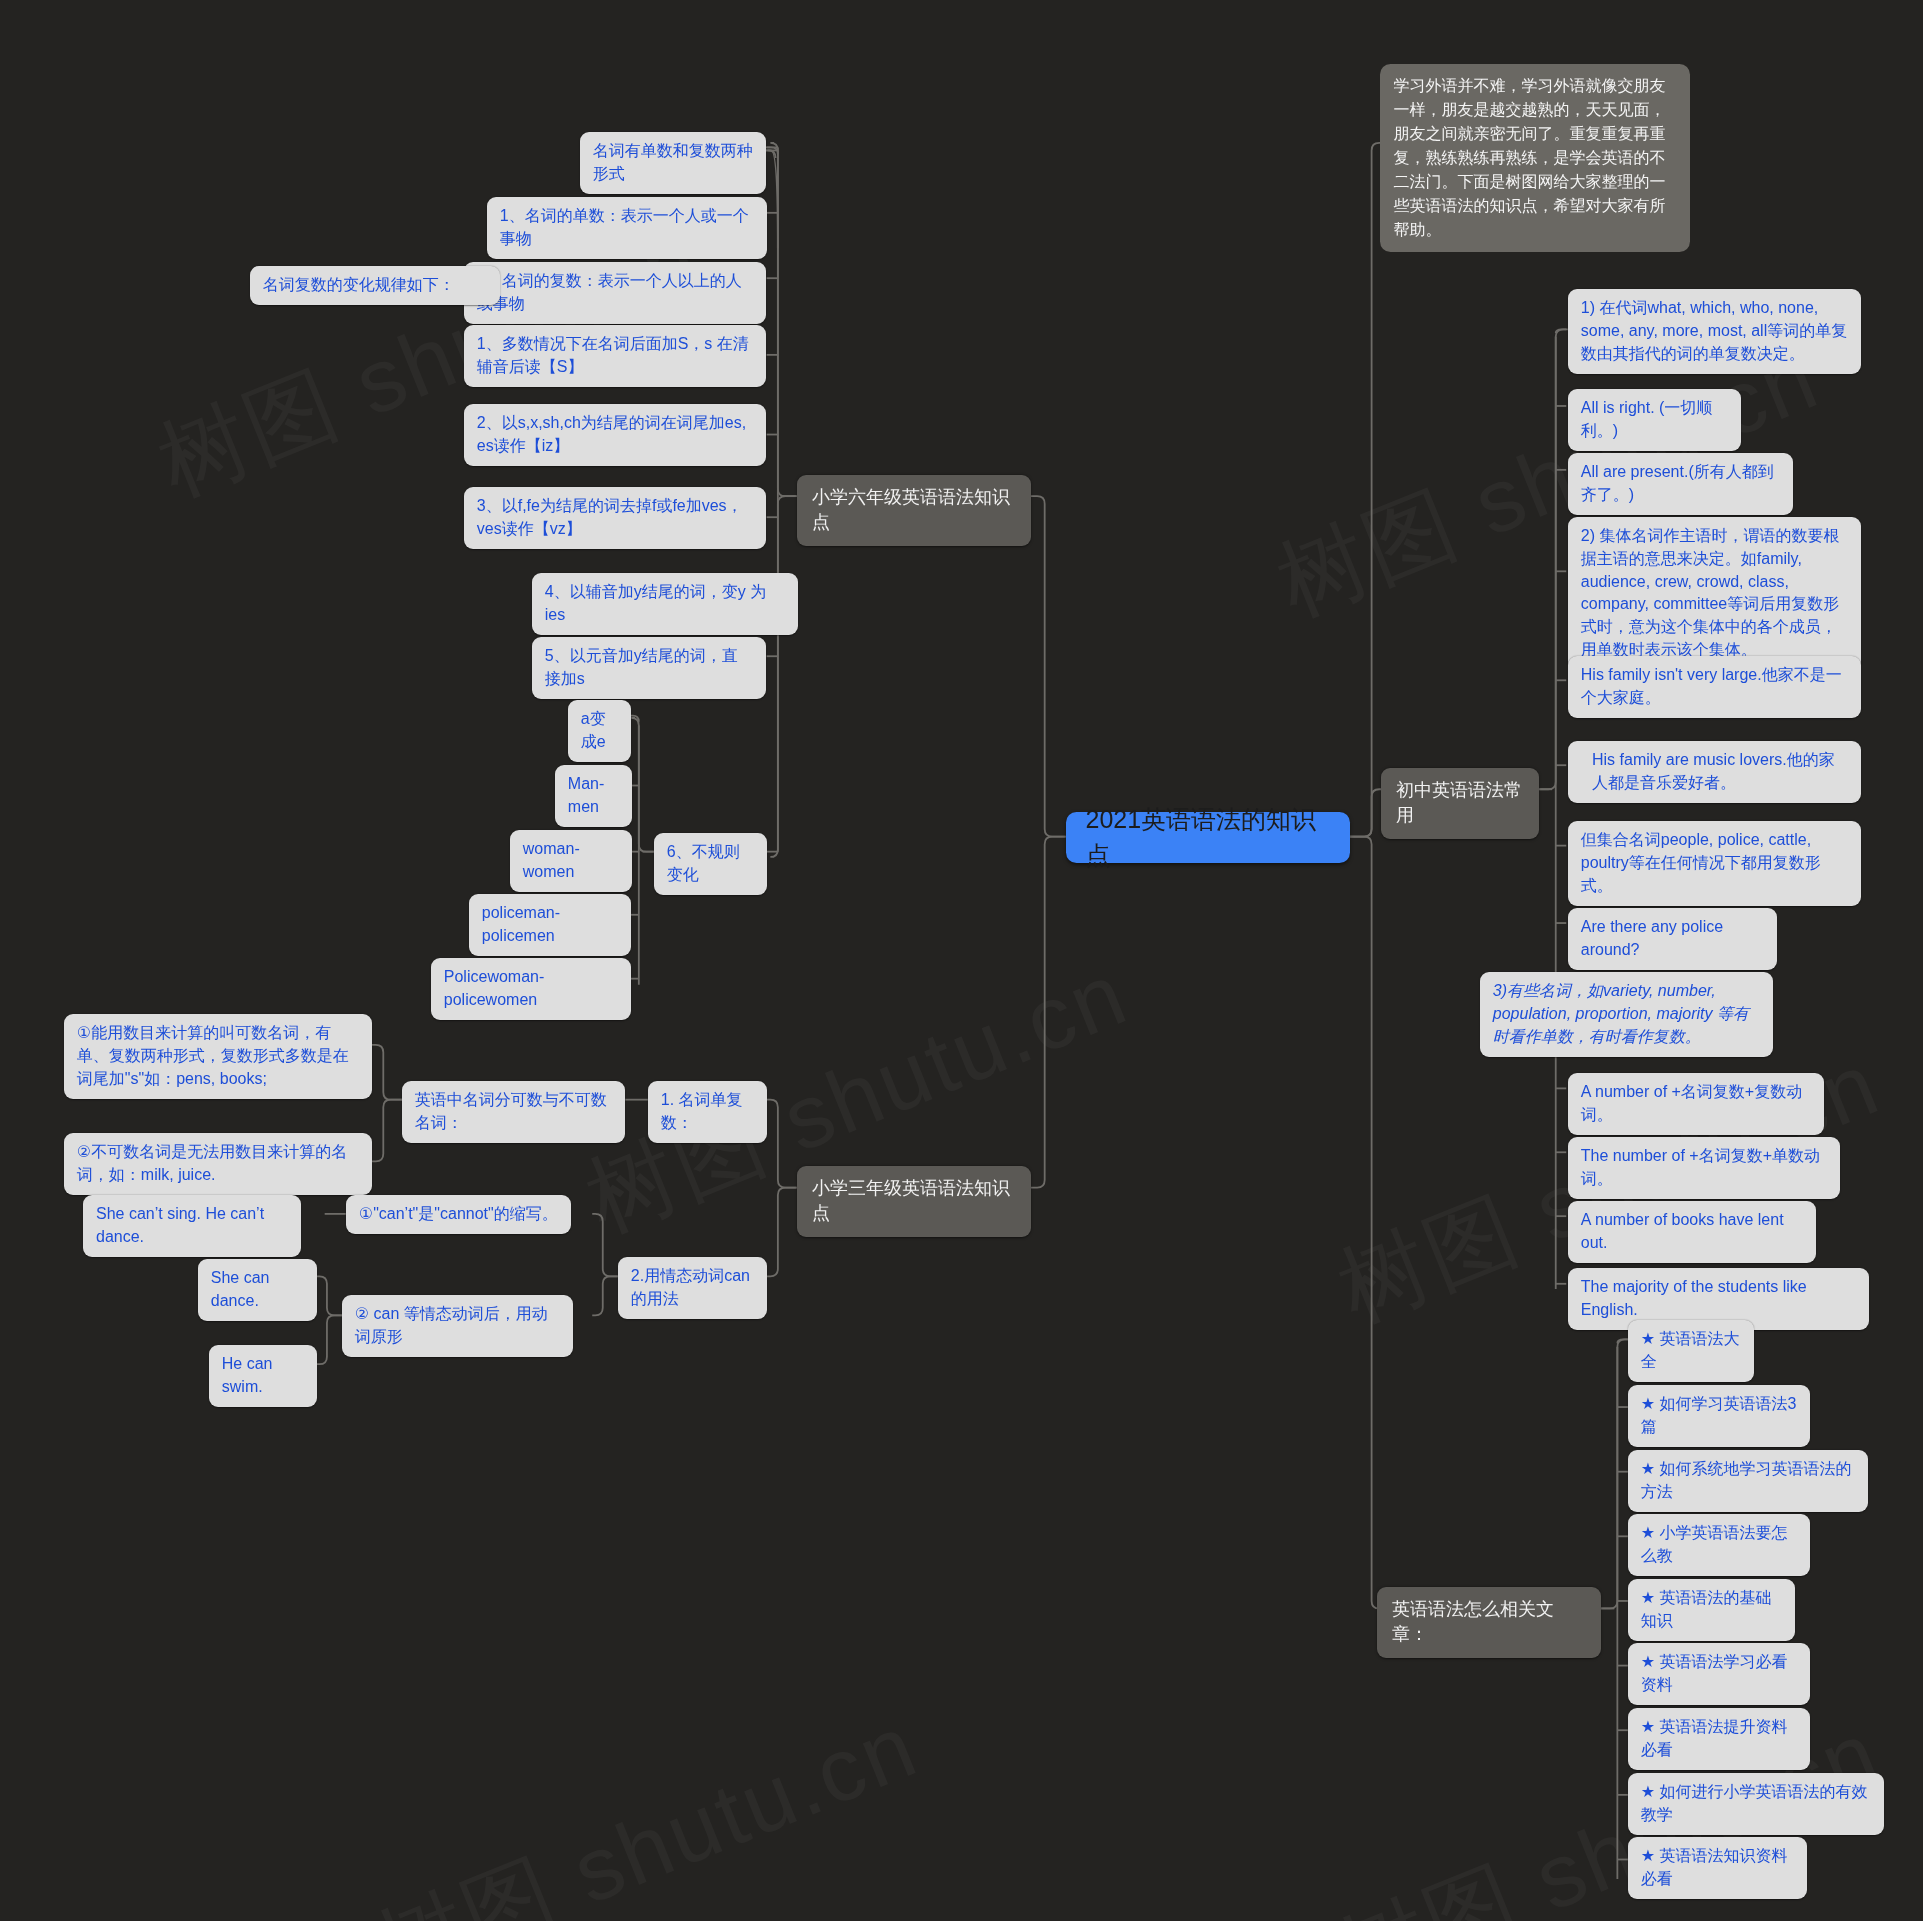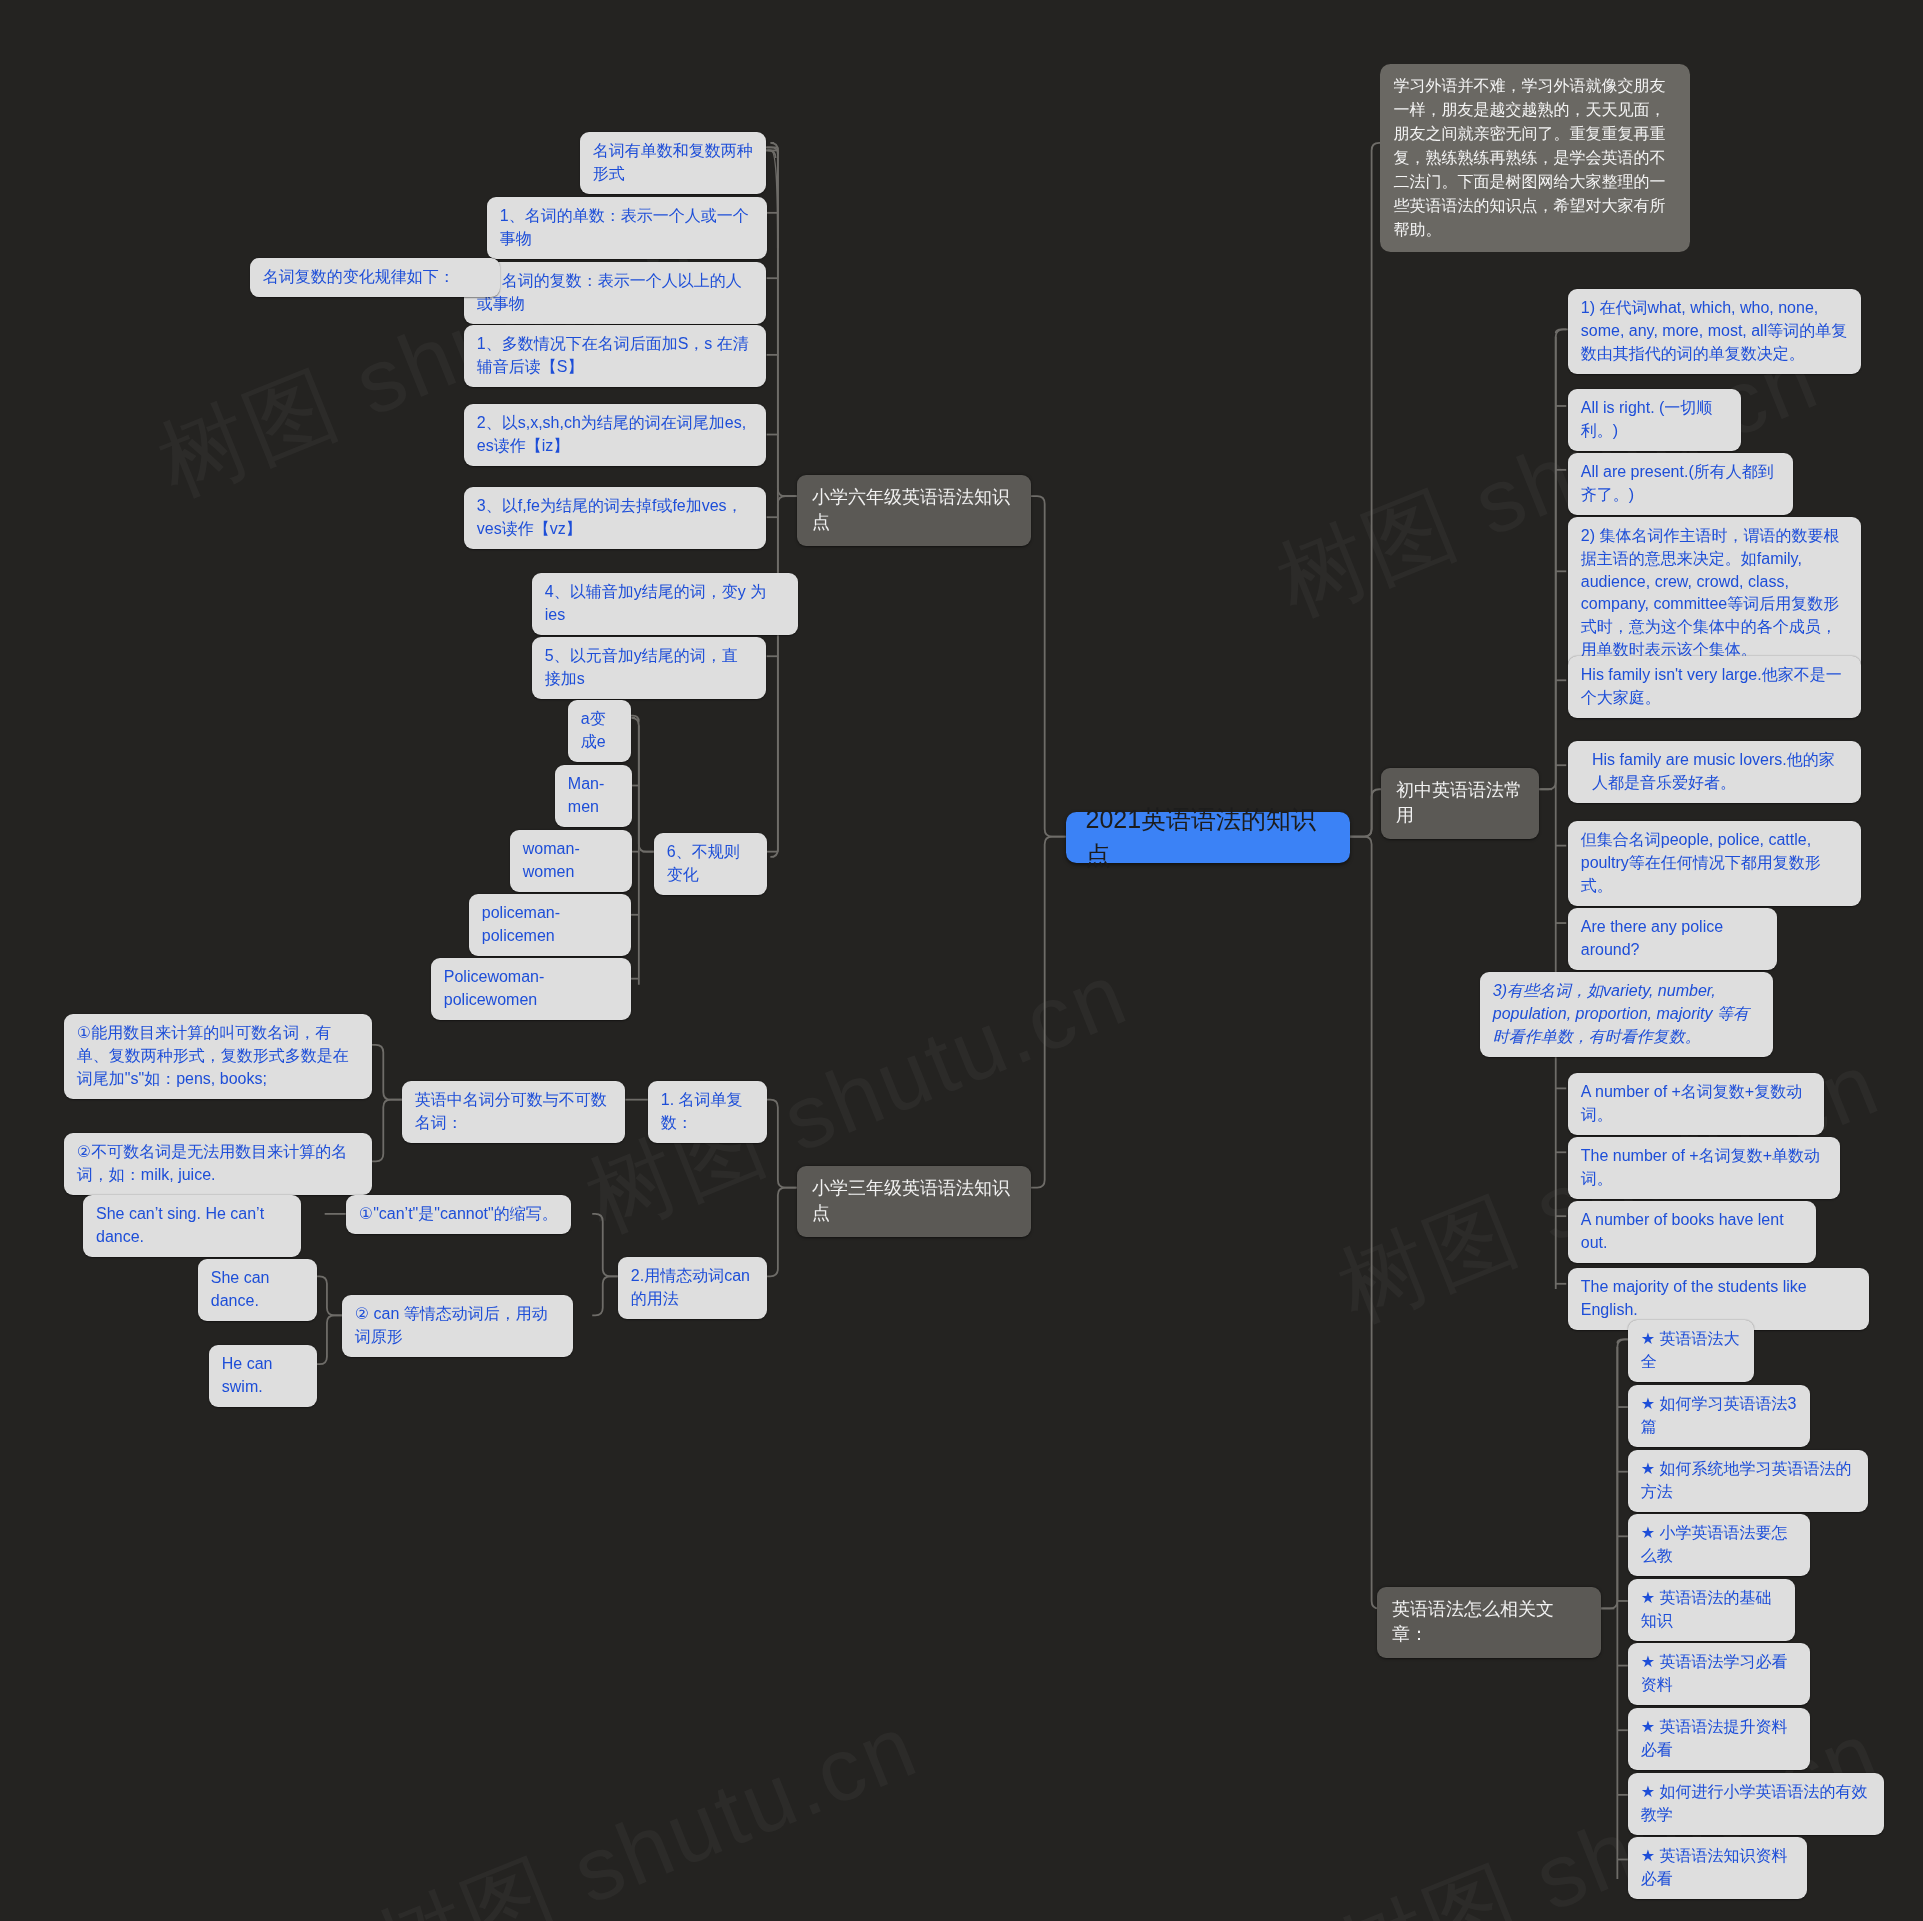--- a/index.html
+++ b/index.html
@@ -169,21 +169,21 @@
 
   <div class="node root" style="left:1066px;top:812px;width:284px;height:51px;justify-content:center;">2021英语语法的知识点</div>
 
   <div class="node intro" style="left:1380px;top:64px;width:310px;">学习外语并不难，学习外语就像交朋友一样，朋友是越交越熟的，天天见面，朋友之间就亲密无间了。重复重复再重复，熟练熟练再熟练，是学会英语的不二法门。下面是树图网给大家整理的一些英语语法的知识点，希望对大家有所帮助。</div>
 
   <div class="node branch" style="left:797px;top:475px;width:234px;">小学六年级英语语法知识点</div>
 
   <div class="node leaf" style="left:580px;top:132px;width:186px;">名词有单数和复数两种形式</div>
   <div class="node leaf" style="left:487px;top:197px;width:280px;">1、名词的单数：表示一个人或一个事物</div>
   <div class="node leaf" style="left:464px;top:262px;width:302px;">2、名词的复数：表示一个人以上的人或事物</div>
-  <div class="node leaf" style="left:250px;top:258px;width:250px;">名词复数的变化规律如下：</div>
+  <div class="node leaf" style="left:250px;top:266px;width:250px;">名词复数的变化规律如下：</div>
 
   <div class="node leaf multi" style="left:464px;top:325px;width:302px;">1、多数情况下在名词后面加S，s 在清辅音后读【S】</div>
   <div class="node leaf multi" style="left:464px;top:404px;width:302px;">2、以s,x,sh,ch为结尾的词在词尾加es, es读作【iz】</div>
   <div class="node leaf multi" style="left:464px;top:487px;width:302px;">3、以f,fe为结尾的词去掉f或fe加ves，ves读作【vz】</div>
   <div class="node leaf" style="left:532px;top:573px;width:266px;">4、以辅音加y结尾的词，变y 为ies</div>
   <div class="node leaf" style="left:532px;top:637px;width:234px;">5、以元音加y结尾的词，直接加s</div>
 
   <div class="node leaf" style="left:654px;top:833px;width:113px;">6、不规则变化</div>
 
   <div class="node leaf" style="left:568px;top:700px;width:63px;">a变成e</div>

